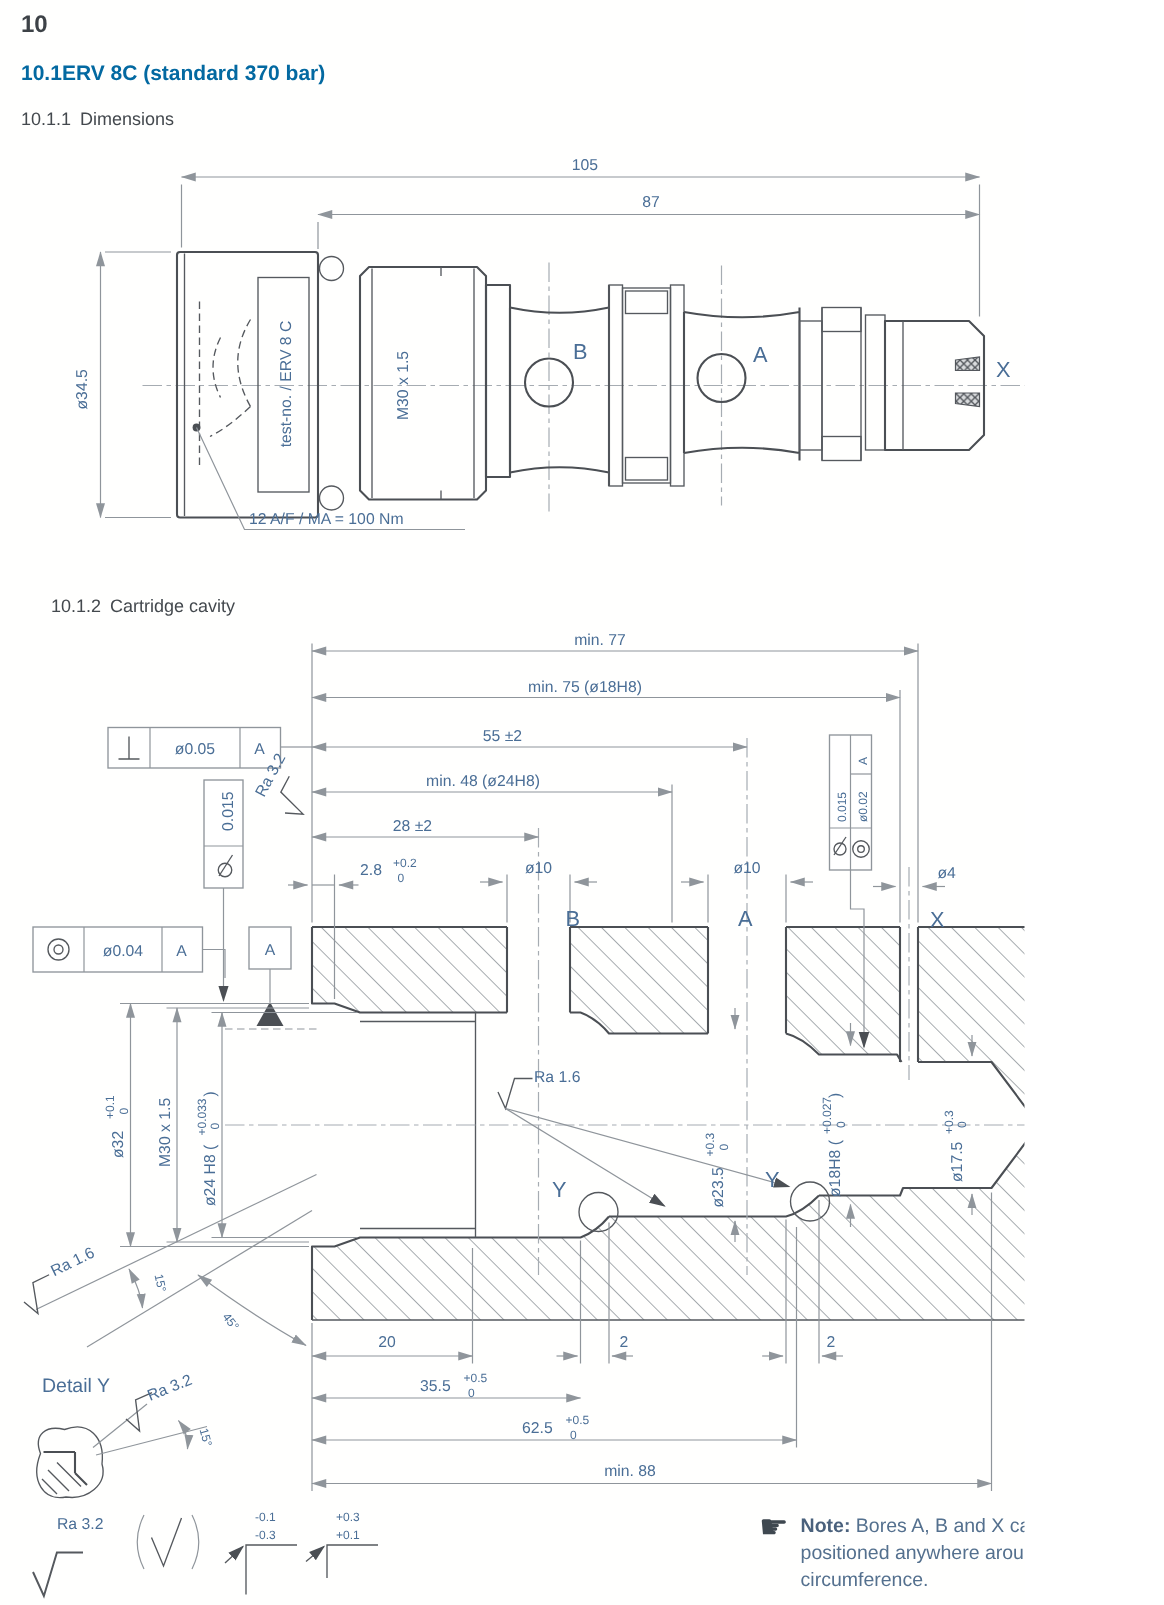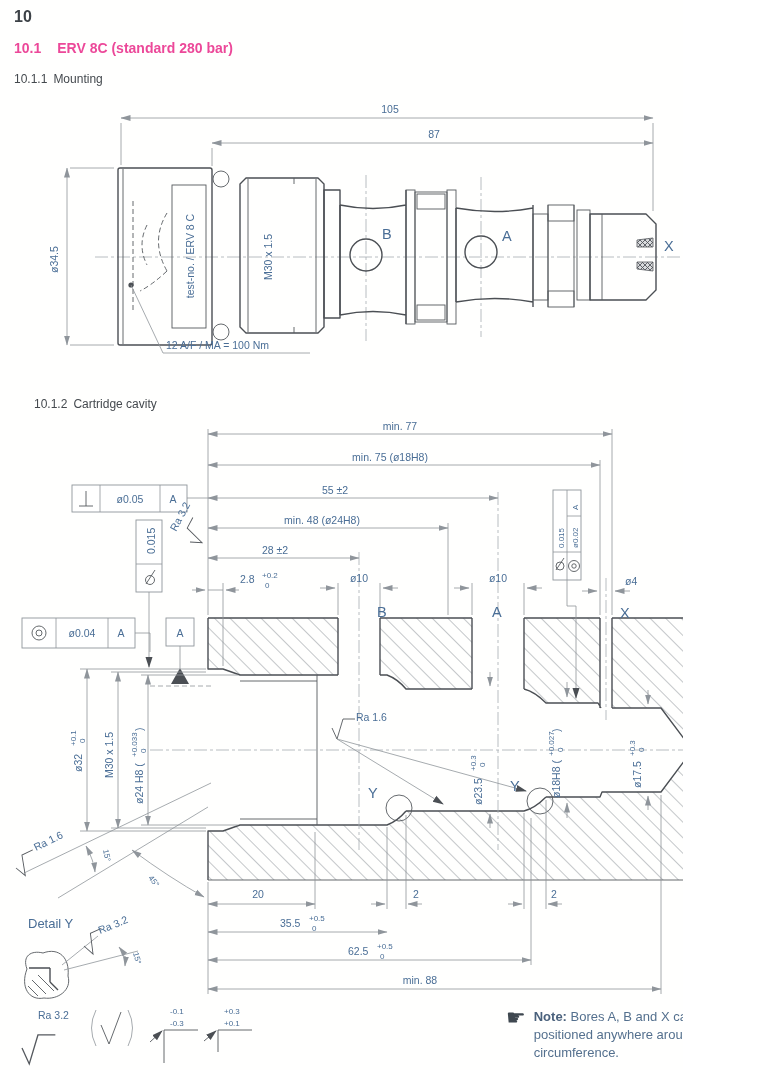--- a/index.html
+++ b/index.html
@@ -1,19 +1,19 @@
 <!DOCTYPE html>
 <html><head>
 <meta charset="utf-8">
 <style>
   html,body{margin:0;padding:0;background:#fff;}
   #page{position:relative;width:683px;height:1070px;background:#fffffe;overflow:hidden;
         font-family:"Liberation Sans",sans-serif;}
   .h1{position:absolute;left:14px;top:8px;font-size:16px;font-weight:bold;color:#3d4247;display:flex;gap:14px;}
-  .h2{position:absolute;left:14px;top:40px;font-size:14px;font-weight:bold;color:#ec4899;display:flex;gap:16px;}
+  .h2{position:absolute;left:14px;top:40px;font-size:14px;font-weight:bold;color:#0369a1;display:flex;gap:0;}
   .h3{position:absolute;left:14px;font-size:12px;color:#44494e;display:flex;gap:6px;}
   .s1{top:72px;} .s2{top:397px;margin-left:20px;}
   svg{position:absolute;left:0;overflow:visible;}
   svg text{font-family:"Liberation Sans",sans-serif;fill:#4a6e96;}
   .t{font-size:10.5px;}
   .ts{font-size:8px;}
   .tp{font-size:14.5px;}
   .tm{font-size:13px;}
   .ln{stroke:#4b4f54;stroke-width:1.4;fill:none;stroke-linejoin:round;}
   .lnm{stroke:#55595e;stroke-width:.9;fill:none;}
@@ -29,25 +29,25 @@
 </head>
 <body>
 
 <div id="page">
 
   <div class="h1">
     <span>10</span>
   </div>
   <div class="h2">
     <span>10.1</span>
-    <span>ERV 8C (standard 280 bar)</span>
+    <span>ERV 8C (standard 370 bar)</span>
   </div>
   <div class="h3 s1">
     <span>10.1.1</span>
-    <span>Mounting</span>
+    <span>Dimensions</span>
   </div>
   <div class="h3 s2">
     <span>10.1.2</span>
     <span>Cartridge cavity</span>
   </div>
 
   <svg width="776" height="305" viewBox="0 0 776 305" style="top:95px">
     <defs>
       <pattern id="ha" width="11" height="11" patternUnits="userSpaceOnUse" patternTransform="rotate(-45)">
         <line x1="0" y1="0" x2="0" y2="11" stroke="#8a9096" stroke-width="1"></line>

